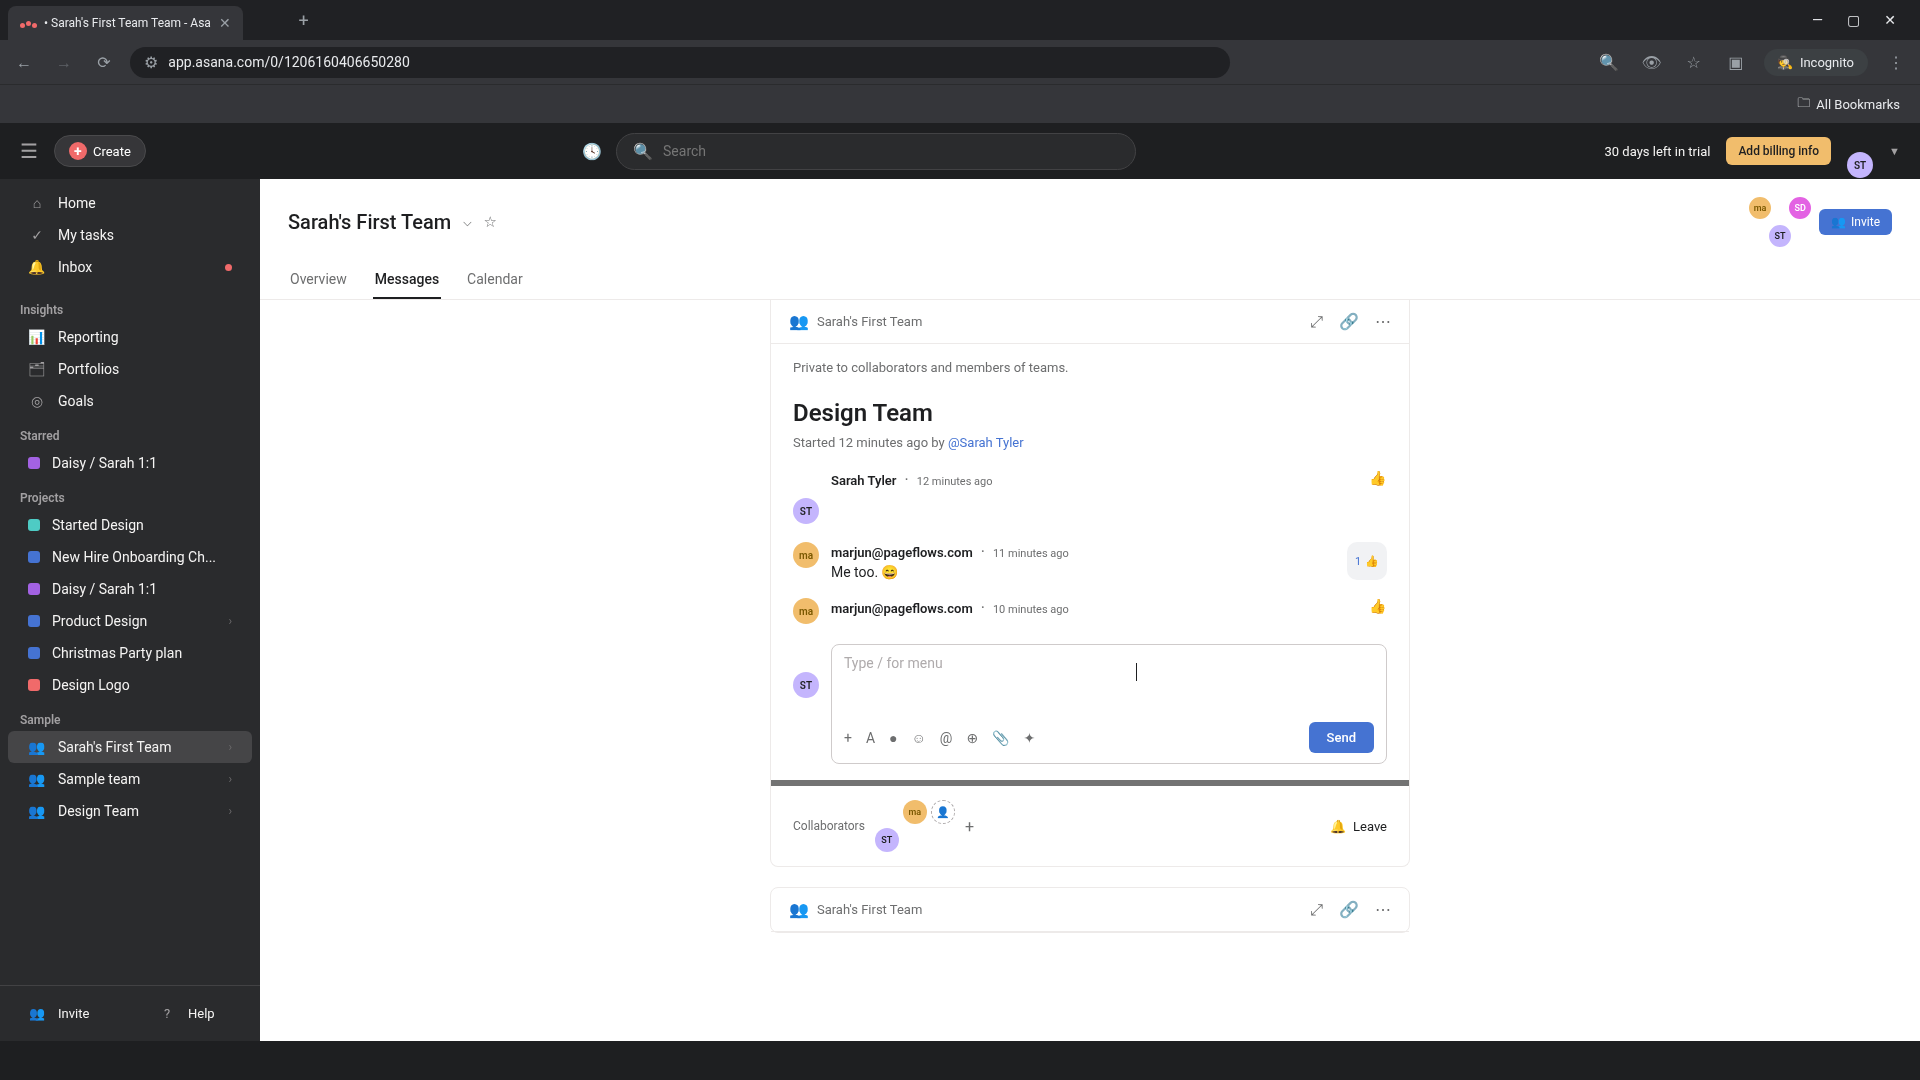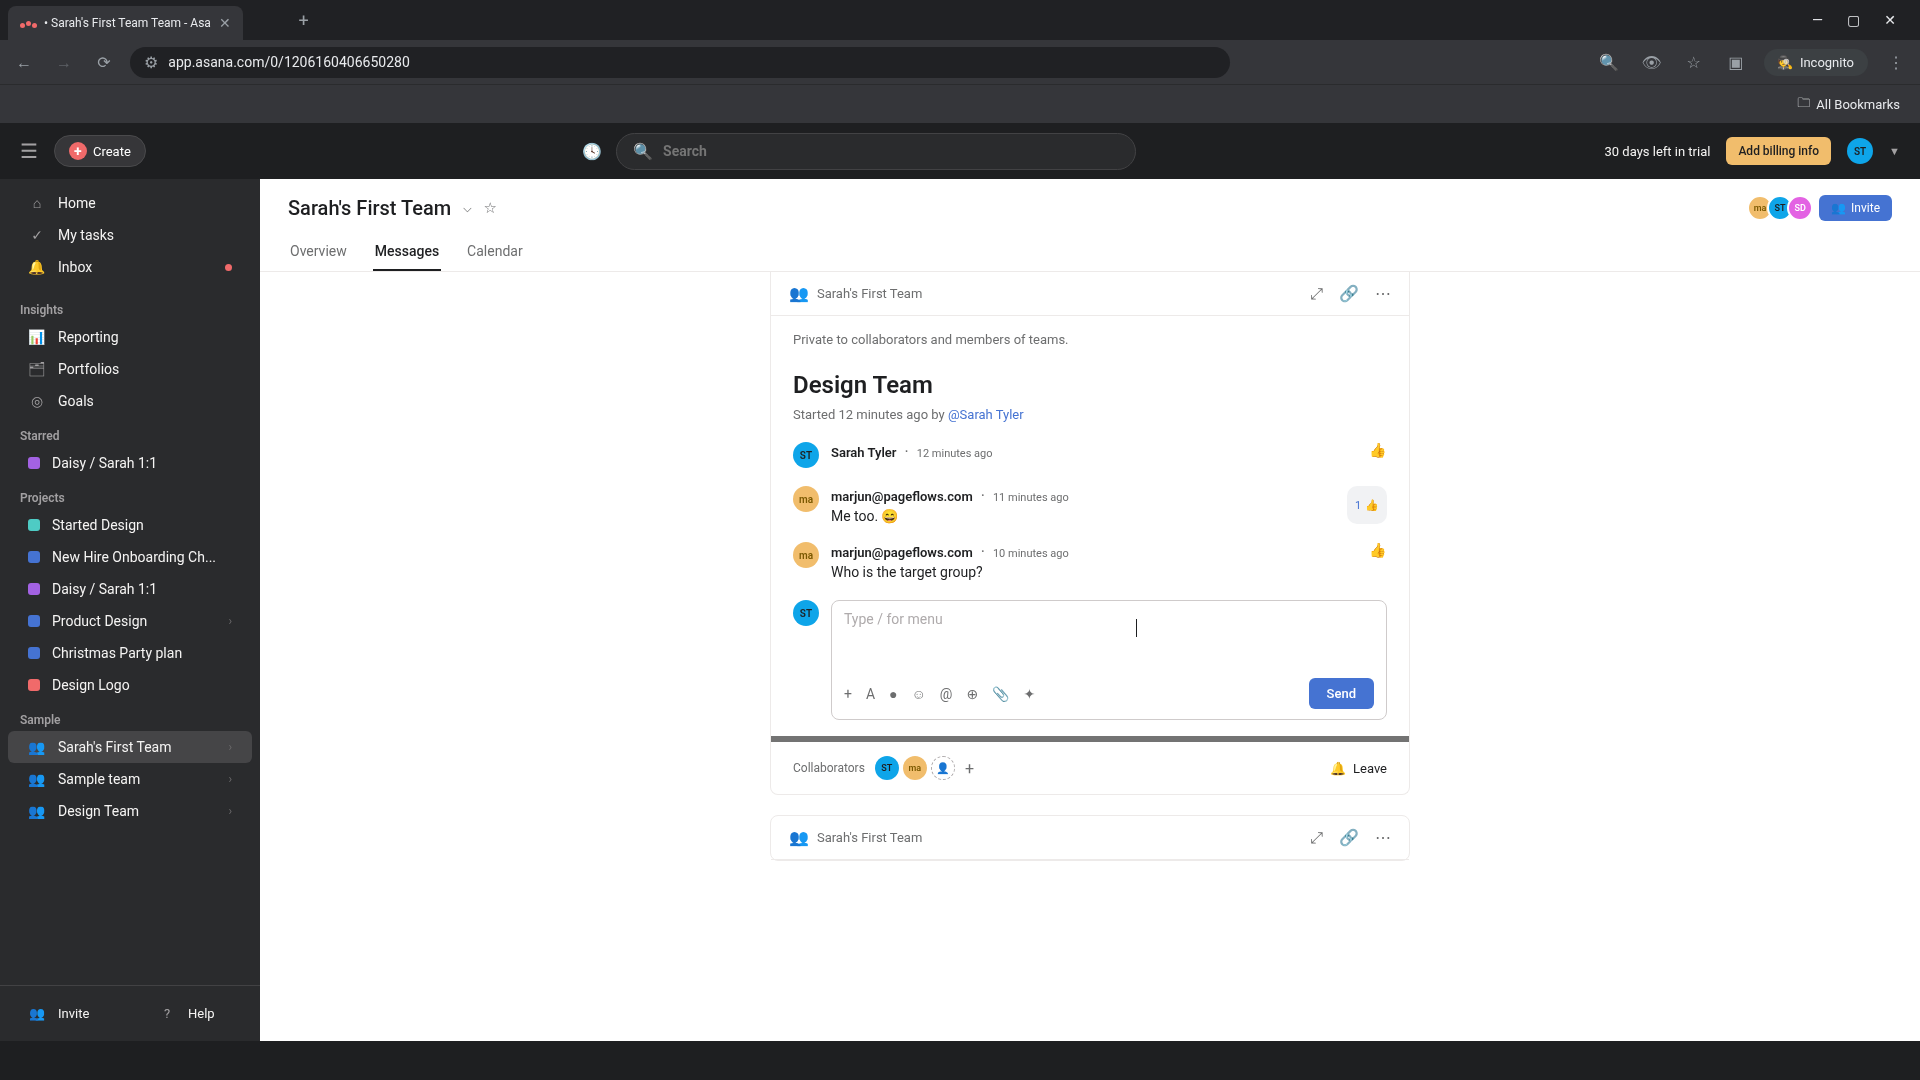--- a/index.html
+++ b/index.html
@@ -27,25 +27,25 @@
 .bookmarks-bar .item { display: flex; align-items: center; gap: 6px; color: #e8eaed; font-size: 13px; }
 
 
 .app-topbar { display: flex; align-items: center; height: 56px; padding: 0 20px; gap: 16px; background: #1e1f21; }
 .menu-btn { color: #a2a0a2; cursor: pointer; font-size: 20px; }
 .create-btn { display: flex; align-items: center; gap: 6px; background: #363639; border: 1px solid #4a4a4c; border-radius: 20px; padding: 6px 14px; color: #fff; font-size: 13px; cursor: pointer; }
 .create-plus { width: 18px; height: 18px; background: #f06a6a; border-radius: 50%; display: flex; align-items: center; justify-content: center; color: #fff; font-size: 14px; font-weight: bold; }
 .search-wrap { display: flex; align-items: center; gap: 14px; margin: 0 auto; }
 .clock-icon { color: #a2a0a2; }
 .search-box { display: flex; align-items: center; background: #2a2b2d; border: 1px solid #424244; border-radius: 20px; padding: 8px 16px; width: 520px; gap: 10px; }
-.search-box input { background: transparent; border: none; color: #0ea5e9; font-size: 14px; outline: none; flex: 1; font-weight: bold; }
+.search-box input { background: transparent; border: none; color: #0ea5e9; font-size: 14px; outline: none; flex: 1; }
 .trial-text { color: #f5f4f3; font-size: 13px; margin-left: 32px; }
 .billing-btn { background: #f1bd6c; color: #1e1f21; border: none; border-radius: 6px; padding: 7px 12px; font-size: 12px; cursor: pointer; font-weight: 500; }
 .avatar { width: 26px; height: 26px; border-radius: 50%; display: flex; align-items: center; justify-content: center; font-size: 10px; font-weight: 600; }
-.avatar.st { background: #0ea5e9; color: #1e1f21; }
+.avatar.st { background: #c4b5fd; color: #1e1f21; margin-top: 28px; }
 .avatar.ma { background: #f1bd6c; color: #7a5800; }
 .avatar.sd { background: #e362e3; color: #fff; }
 .chevron-icon { color: #a2a0a2; font-size: 11px; }
 
 
 .app-body { display: flex; height: calc(100% - 218px); }
 .sidebar { width: 260px; background: #2a2b2d; overflow-y: auto; display: flex; flex-direction: column; }
 .sidebar-section { padding: 8px 0; }
 .sidebar-item { display: flex; align-items: center; gap: 12px; padding: 8px 20px; color: #f5f4f3; font-size: 14px; cursor: pointer; border-radius: 6px; margin: 0 8px; }
 .sidebar-item.active { background: #454547; }
@@ -351,21 +351,20 @@
                 </div>
               </div>
               <div class="comment">
     <div class="avatar ma">ma</div>
     <div class="comment-body">
       <div class="comment-header">
         <span class="comment-author">marjun@pageflows.com</span>
         <span style="color:#6d6e6f">·</span>
         <span class="comment-time">10 minutes ago</span>
       </div>
-      <div class="comment-text">Who is the target group?</div>
     </div>
     <span class="like-btn">👍</span>
               </div>
             </div>
           <div class="reply-box">
             <div class="avatar st">ST</div>
             <div class="reply-input-wrap">
               <textarea class="reply-input" placeholder="Type / for menu" style=""></textarea>
               <div class="text-cursor"></div>
               <div class="reply-toolbar">

